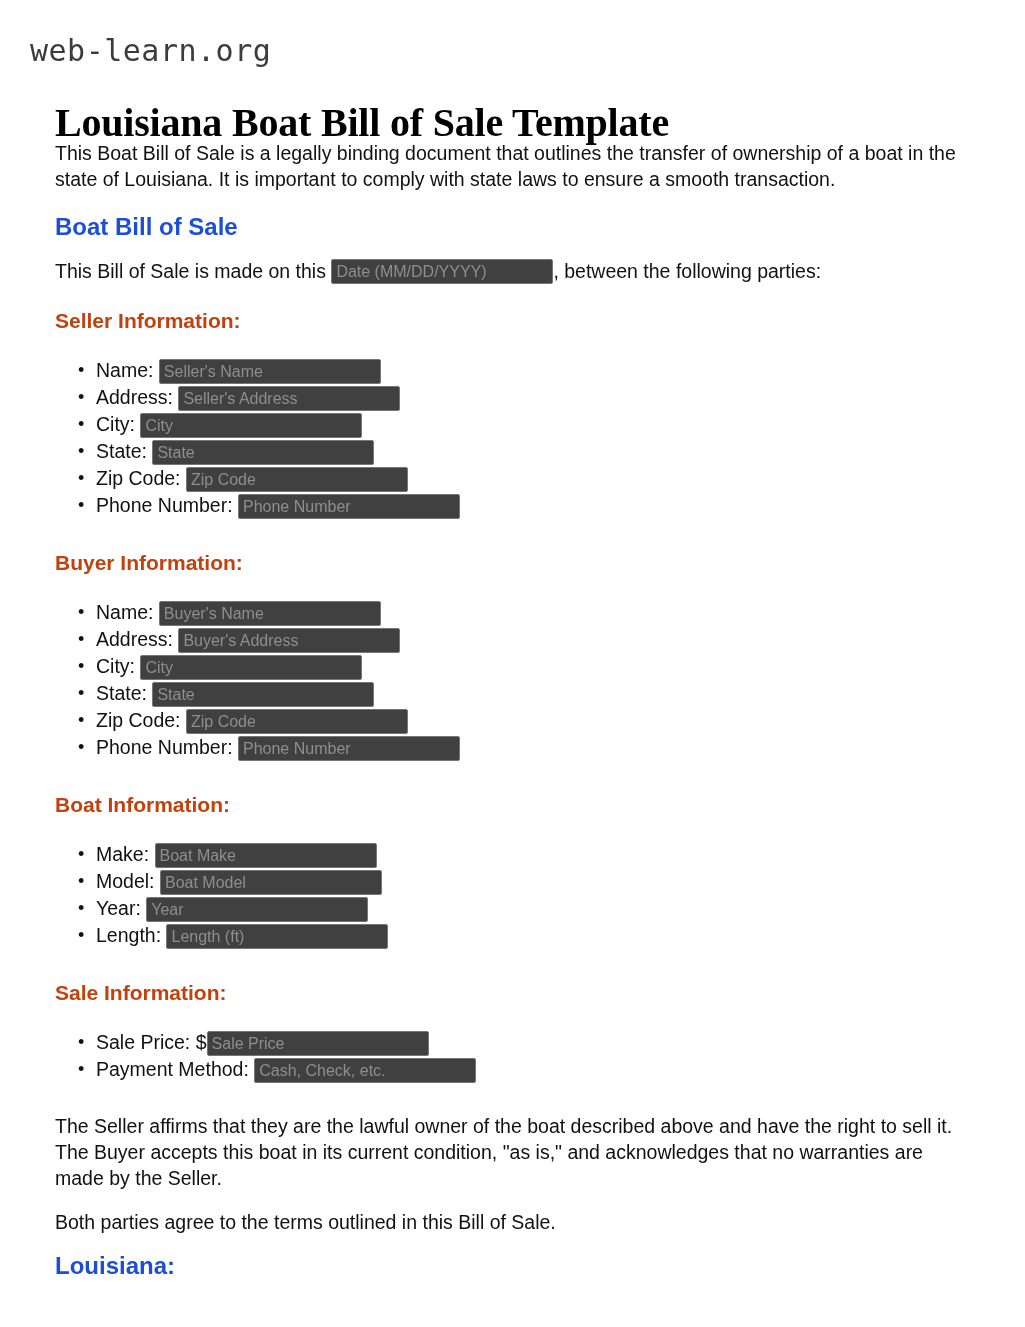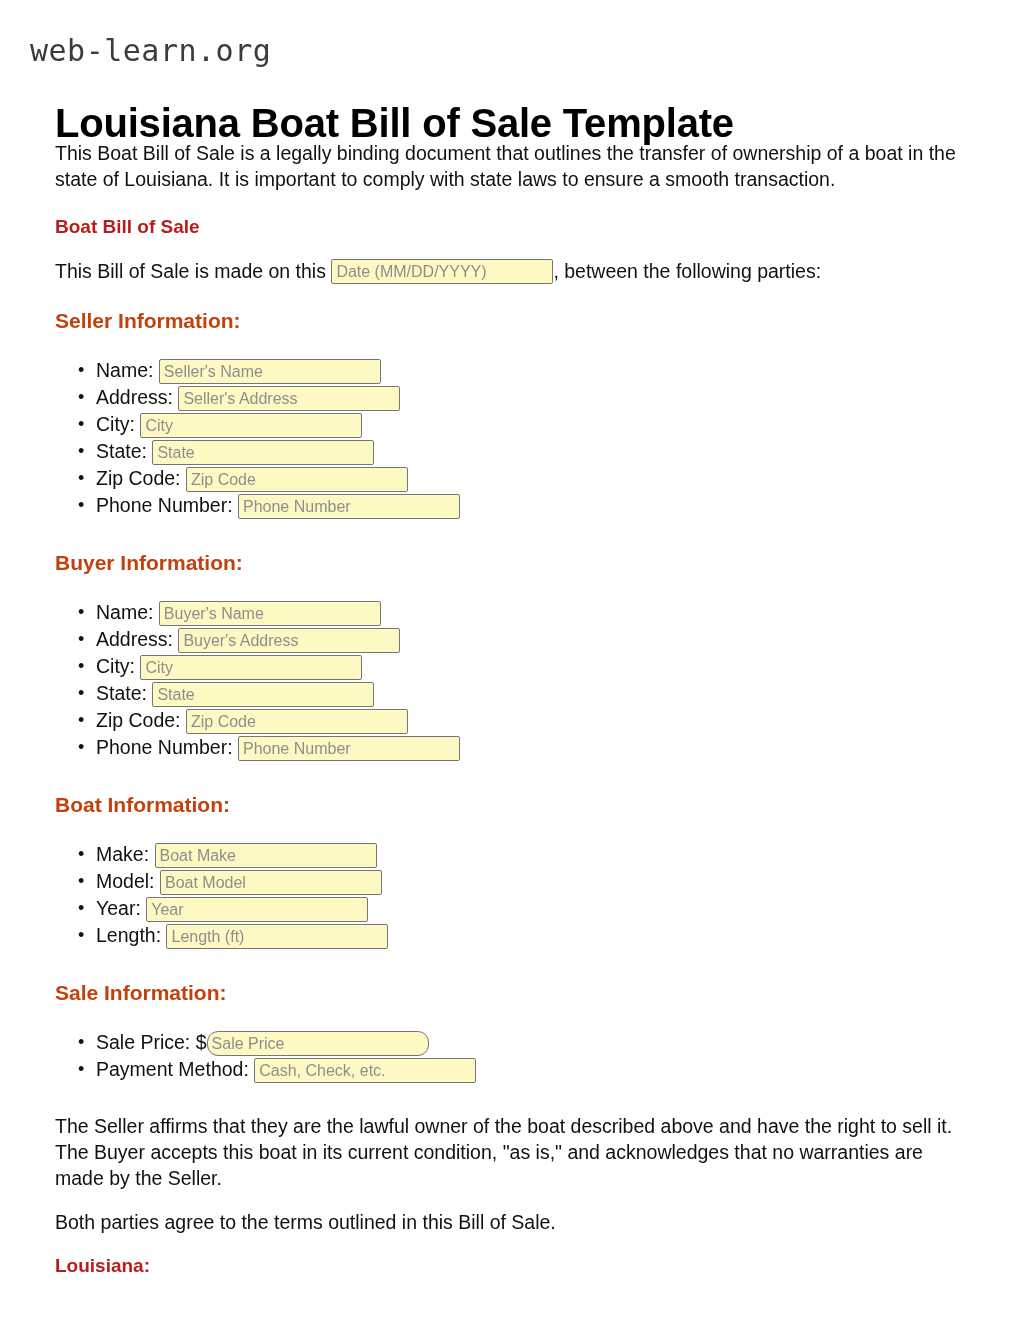--- a/index.html
+++ b/index.html
@@ -38,39 +38,40 @@
   .doc-title {
     position: absolute;
     left: 55px;
     top: 72px;
     font-size: 40px;
     line-height: 48px;
     font-weight: bold;
     letter-spacing: -0.2px;
     color: #000;
     white-space: nowrap;
+    font-family: Liberation Serif, serif;
   }
   .content {
     position: absolute;
     left: 55px;
     top: 140px;
     width: 905px;
   }
   p.para {
     margin: 0 0 0 0;
     font-size: 19.5px;
     line-height: 26px;
     color: #111;
   }
   h3.sub-heading {
     margin: 0;
-    font-size: 19px;
+    font-size: 24px;
     line-height: 26px;
     font-weight: bold;
-    color: #b91c1c;
+    color: #1d4ed8;
   }
   h2.section-heading {
     margin: 0;
     font-size: 21px;
     line-height: 28px;
     font-weight: bold;
     color: #c2410c;
   }
   .spacer-22 { height: 22px; }
   .spacer-18 { height: 18px; }
@@ -103,36 +104,36 @@
   .lbl { }
   .inline-input {
     display: inline-block;
     vertical-align: middle;
     box-sizing: border-box;
     width: 222px;
     height: 25px;
     padding: 1px 4px 2px 4px;
     border: 1px solid #767676;
     border-radius: 2px;
-    background: #fef9c3;
+    background: #404040;
     font-family: "Liberation Sans", sans-serif;
     font-size: 16px;
     line-height: 21px;
     color: #8e8e8e;
     position: relative;
     top: -1px;
     overflow: hidden;
     white-space: nowrap;
   }
   .inline-input.date-input {
     width: 222px;
     height: 25px;
     font-size: 16px;
   }
-  .no-space { margin-left: 0; border-radius: 11px; }
+  .no-space { margin-left: 0; }
   .inline-text { }
 </style>
 </head>
 <body>
 
 <div class="page">
 
   <div class="site-brand">web-learn.org</div>
 
   <h1 class="doc-title">Louisiana Boat Bill of Sale Template</h1>

